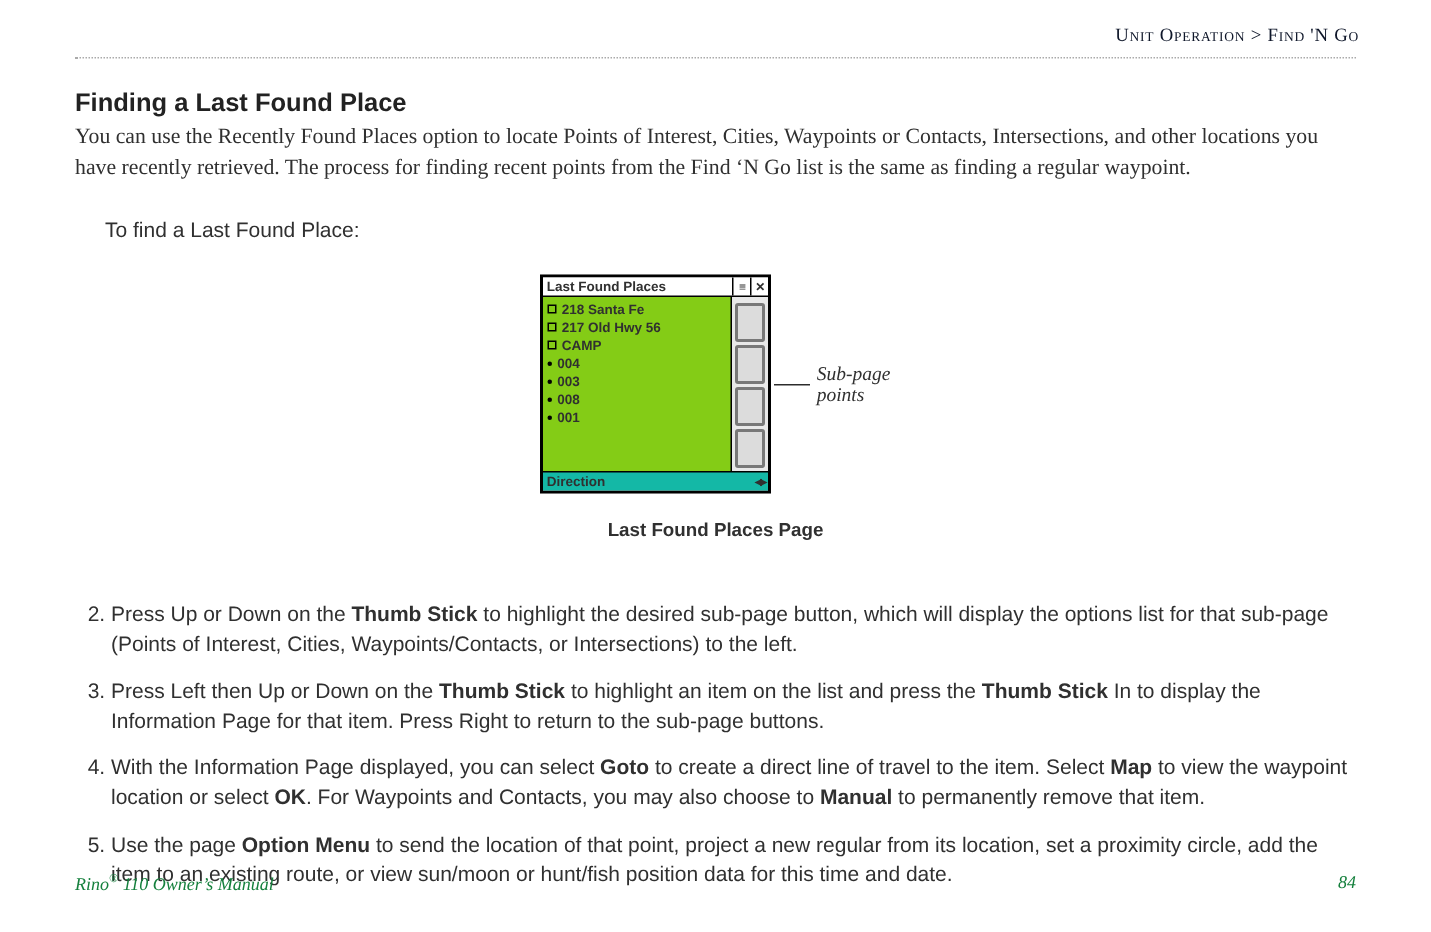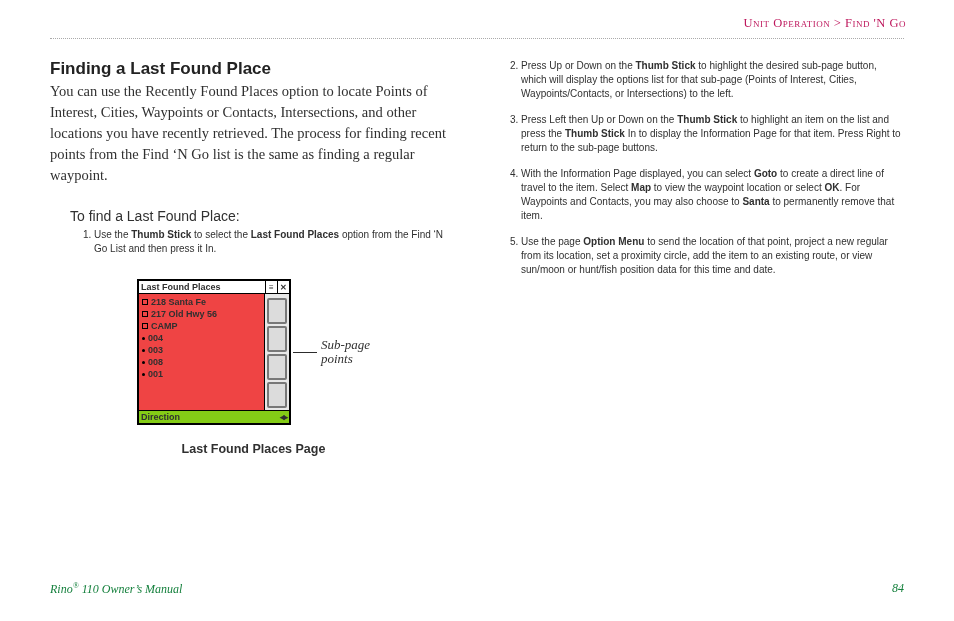--- a/index.html
+++ b/index.html
@@ -25,26 +25,27 @@
     margin-bottom: 12px;
   }
   .breadcrumb {
     position: absolute;
     top: 16px;
     right: 48px;
     font-size: 12.5px;
     font-variant: small-caps;
     letter-spacing: .5px;
     font-family: Georgia, 'Times New Roman', serif;
-    color: #be185d;
+    color: #0f172a;
   }
   .columns {
     display: flex;
     gap: 40px;
     margin-top: 20px;
+    flex-direction: column;
   }
   .col { flex: 1; min-width: 0; }
 
   h2.section {
     font-family: Arial, Helvetica, sans-serif;
     font-weight: bold;
     font-size: 17px;
     margin: 0 0 2px 0;
     color: #222;
   }
@@ -55,21 +56,21 @@
     margin: 0 0 10px 0;
   }
   .sub-head {
     font-family: Arial, Helvetica, sans-serif;
     font-weight: normal;
     font-size: 14px;
     margin: 22px 0 4px 20px;
   }
   ol.steps {
     font-family: Arial, Helvetica, sans-serif;
-    font-size: 10px;
+    font-size: 14px;
     line-height: 1.4;
     margin: 0 0 0 20px;
     padding-left: 24px;
   }
   ol.steps > li { margin-bottom: 12px; }
   ol.steps.right { margin-left: 0; padding-left: 24px; }
   ol.steps b { font-weight: bold; }
 
   
   .figure-wrap {
@@ -100,21 +101,21 @@
   .lfp-title .t { flex:1; padding:1px 2px; text-align:left; }
   .lfp-title .sq {
     width:11px; border-left:1px solid #000;
     display:flex; align-items:center; justify-content:center;
     font-size:8px;
   }
   .lfp-body { display:flex; }
   .lfp-list {
     flex:1;
     border-right:1px solid #000;
-    background:#ef4444;
+    background:#84cc16;
     padding:2px 3px;
   }
   .lfp-list .item {
     display:flex; align-items:center; gap:3px;
     font-size:9px; font-weight:bold;
     padding:1px 0; white-space:nowrap;
   }
   .lfp-list .item::before {
     content:""; display:inline-block; width:4px; height:4px;
     border:1px solid #000;
@@ -127,21 +128,21 @@
   }
   .lfp-side .btn {
     height:22px; border:2px solid #787878; background:#dcdcdc;
     border-radius:2px;
   }
   .lfp-bottom {
     border-top:1px solid #000;
     display:flex; align-items:center;
     font-size:9px; font-weight:bold;
     padding:1px 2px;
-    background:#84cc16;
+    background:#14b8a6;
   }
   .lfp-bottom .arrows { margin-left:auto; letter-spacing:-1px; }
   .callout {
     display:flex; align-items:center; margin-left:2px;
   }
   .callout .line {
     width:24px; height:1px; background:#2c2c2c;
   }
   .callout .txt {
     font-family: Georgia, 'Times New Roman', serif;
@@ -182,25 +183,20 @@
 
   <div class="top-rule"></div>
 
   <div class="columns">
 
     <div class="col">
       <h2 class="section">Finding a Last Found Place</h2>
       <p class="intro">You can use the Recently Found Places option to locate Points of Interest, Cities, Waypoints or Contacts, Intersections, and other locations you have recently retrieved. The process for finding recent points from the Find ‘N Go list is the same as finding a regular waypoint.</p>
 
       <div class="sub-head">To find a Last Found Place:</div>
-      <ol class="steps">
-        <li>
-          <span>Use the </span><b>Thumb Stick</b><span> to select the </span><b>Last Found Places</b><span> option from the Find ‘N Go List and then press it In.</span>
-        </li>
-      </ol>
 
       <div class="figure-wrap">
         <div class="figure-row">
           <div class="lfp-fig">
             <div class="lfp-title">
               <span class="t">Last Found Places</span>
               <span class="sq">≡</span>
               <span class="sq">✕</span>
             </div>
             <div class="lfp-body">
@@ -239,21 +235,21 @@
 
     <div class="col">
       <ol class="steps right" start="2">
         <li>
           <span>Press Up or Down on the </span><b>Thumb Stick</b><span> to highlight the desired sub-page button, which will display the options list for that sub-page (Points of Interest, Cities, Waypoints/Contacts, or Intersections) to the left.</span>
         </li>
         <li>
           <span>Press Left then Up or Down on the </span><b>Thumb Stick</b><span> to highlight an item on the list and press the </span><b>Thumb Stick</b><span> In to display the Information Page for that item. Press Right to return to the sub-page buttons.</span>
         </li>
         <li>
-          <span>With the Information Page displayed, you can select </span><b>Goto</b><span> to create a direct line of travel to the item. Select </span><b>Map</b><span> to view the waypoint location or select </span><b>OK</b><span>. For Waypoints and Contacts, you may also choose to </span><b>Santa</b><span> to permanently remove that item.</span>
+          <span>With the Information Page displayed, you can select </span><b>Goto</b><span> to create a direct line of travel to the item. Select </span><b>Map</b><span> to view the waypoint location or select </span><b>OK</b><span>. For Waypoints and Contacts, you may also choose to </span><b>Manual</b><span> to permanently remove that item.</span>
         </li>
         <li>
           <span>Use the page </span><b>Option Menu</b><span> to send the location of that point, project a new regular from its location, set a proximity circle, add the item to an existing route, or view sun/moon or hunt/fish position data for this time and date.</span>
         </li>
       </ol>
     </div>
   </div>
 
   <div class="footer">
     <span>

